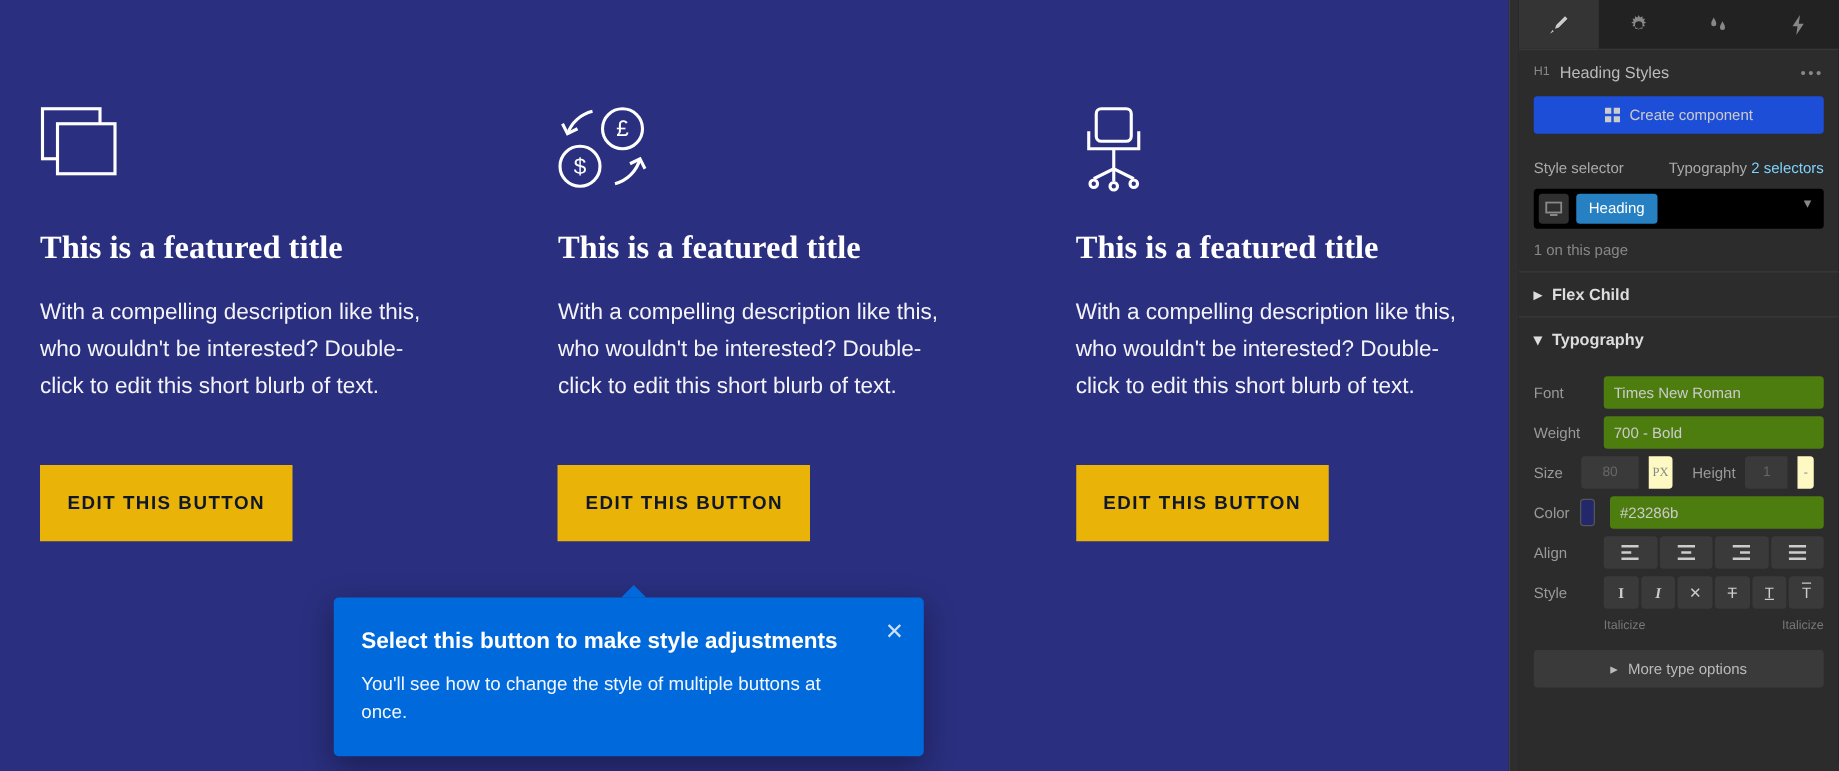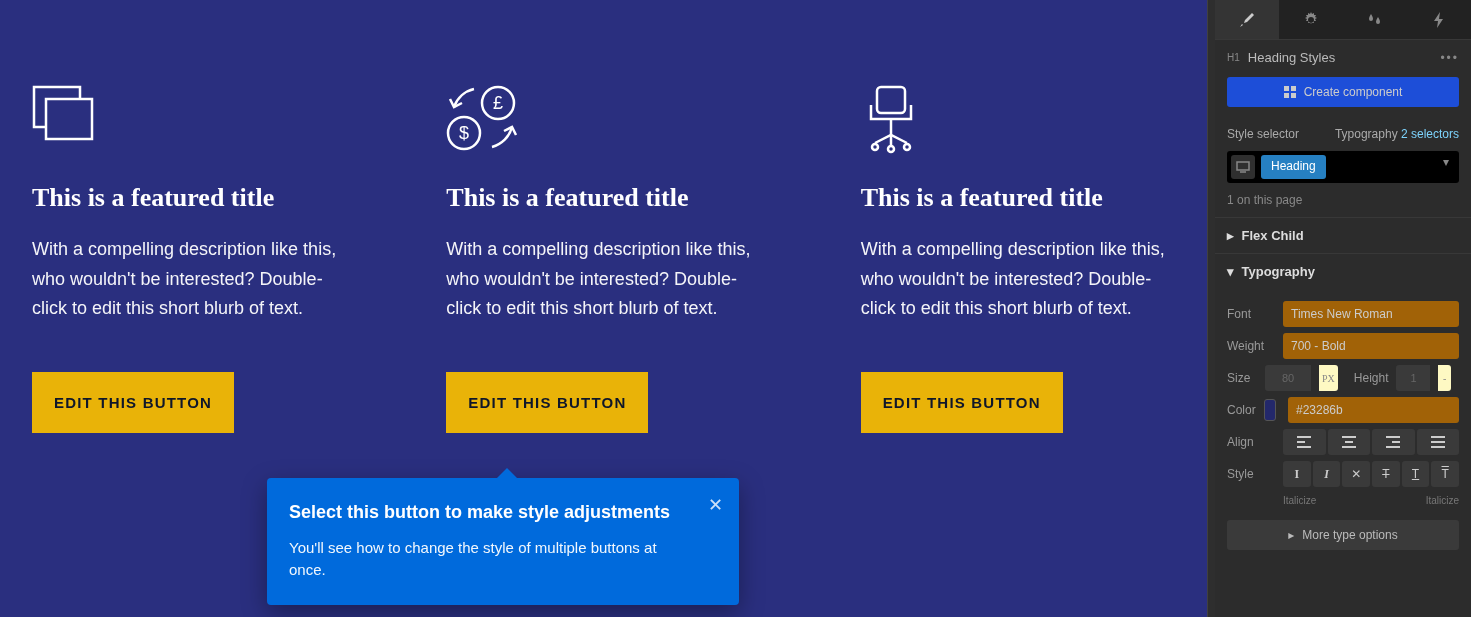--- a/index.html
+++ b/index.html
@@ -188,21 +188,21 @@
   .section-body { padding: 6px 12px 12px 12px; }
   .ctrl-row {
     display: flex;
     align-items: center;
     gap: 8px;
     margin: 6px 0;
   }
   .ctrl-label { width: 48px; color: #999; font-size: 12px; }
   .ctrl-field {
     flex: 1;
-    background: #a16207;
+    background: #4d7c0f;
     color: #ccc;
     border: none;
     height: 26px;
     padding: 0 8px;
     border-radius: 3px;
     font-size: 12px;
   }
   .size-box {
     width: 46px;
     background: #3a3a3a;

